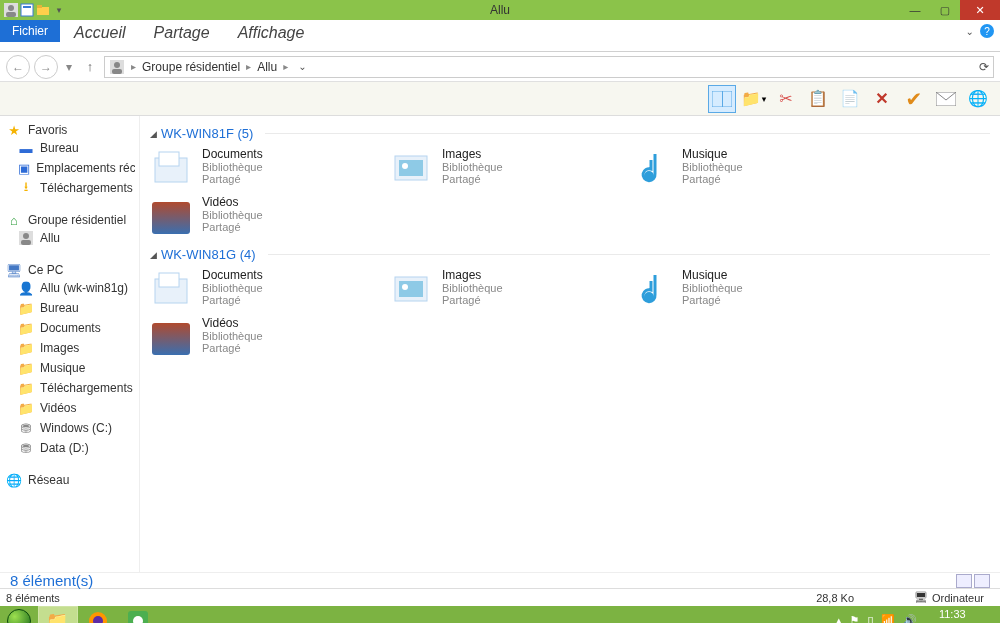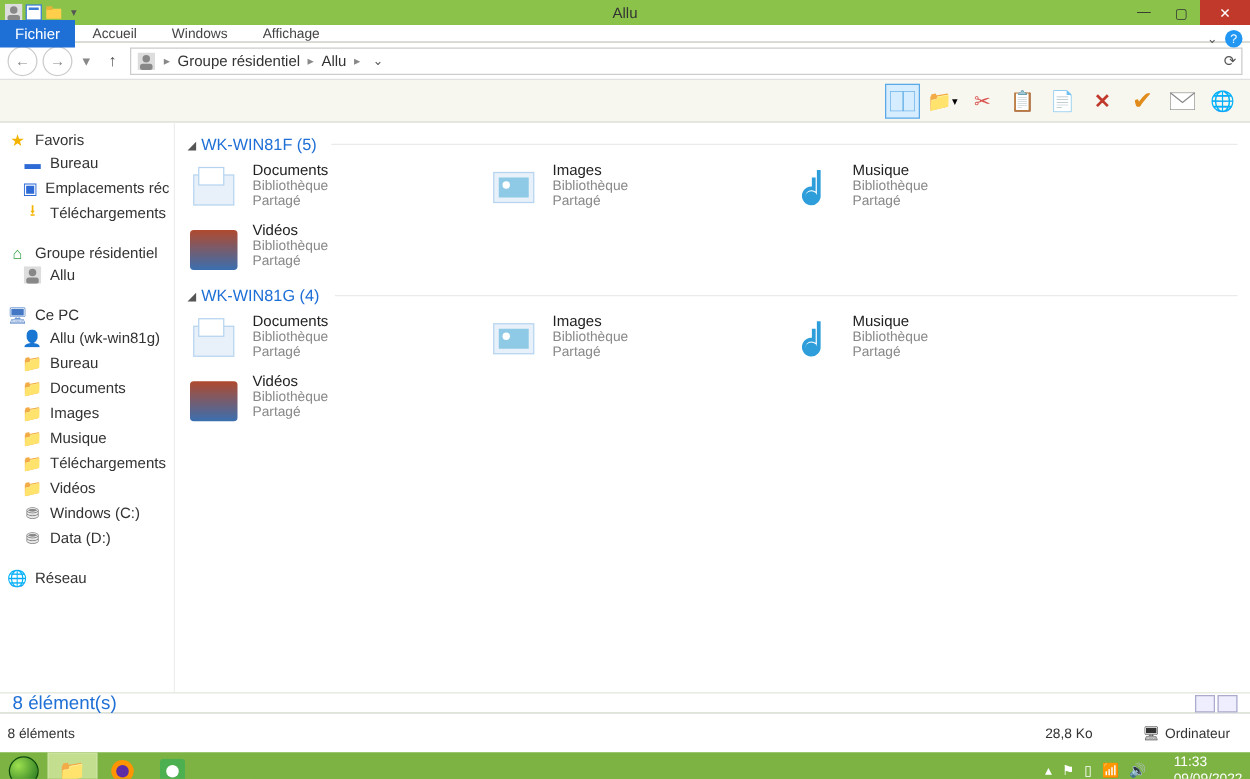--- a/index.html
+++ b/index.html
@@ -6,23 +6,23 @@
   html, body { width: 1000px; height: 623px; overflow: hidden; background: #7cb342; }
   
   .titlebar { height: 20px; background: #8bc34a; display: flex; align-items: center; position: relative; }
   .qa-icons { display: flex; gap: 2px; padding-left: 4px; }
   .qa-icons .qicon { width: 14px; height: 14px; display: flex; align-items: center; justify-content: center; }
   .title-text { position: absolute; left: 0; right: 0; text-align: center; font-size: 12px; color: #333; pointer-events: none; }
   .win-controls { margin-left: auto; display: flex; }
   .win-controls .wc { width: 30px; height: 20px; display:flex;align-items:center;justify-content:center;font-size:11px;color:#333;}
   .win-controls .close { background:#c0392b; color:#fff; width: 40px;}
   
-  .ribbon { height: 14px; background:#fff; display:flex; align-items:center; border-bottom:1px solid #d0d0d0; position:relative;}
+  .ribbon { height: 32px; background:#fff; display:flex; align-items:flex-start; border-bottom:1px solid #d0d0d0; position:relative;}
   .ribbon .file-tab { background:#1e6fd6; color:#fff; font-size:12px; padding:4px 12px; }
-  .ribbon .tab { font-size:11px; color:#444; padding:4px 14px; }
+  .ribbon .tab { font-size:16px; color:#444; padding:4px 14px;font-style:italic; }
   .ribbon .help-ctl { position:absolute; right:6px; top:4px; display:flex; gap:6px; align-items:center;}
   .help-ctl .chev { font-size:10px; color:#555;}
   .help-ctl .help { width:14px;height:14px;border-radius:50%;background:#2196f3;color:#fff;font-size:10px;display:flex;align-items:center;justify-content:center;}
   
   .navbar { height: 30px; background:#fff; display:flex; align-items:center; padding:0 6px; gap:4px; border-bottom:1px solid #e0e0e0;}
   .nav-btn { width:24px;height:24px;border:1px solid #ccc;border-radius:50%;display:flex;align-items:center;justify-content:center;color:#888;font-size:12px;}
   .nav-btn.small { border:none; width:14px; }
   .up-btn { width:20px;height:20px;display:flex;align-items:center;justify-content:center;color:#555;font-size:13px;}
   .addr { flex:1; height:22px; border:1px solid #ccc; display:flex; align-items:center; padding:0 4px; gap:6px; font-size:12px;color:#333;}
   .addr .bc-sep{color:#888;font-size:10px;}
@@ -62,21 +62,21 @@
   .thumb.img{color:#5aa9e6;}
   .thumb.mus{color:#2e9edb;}
   .thumb.vid{background:linear-gradient(#b04a2e,#3a6fb0);border-radius:3px;width:38px;height:32px;margin-top:4px;}
   .meta .name{font-size:12px;color:#222;}
   .meta .sub{font-size:11px;color:#888;}
   
   .inner-status{height:16px;background:#fff;border-top:1px solid #eee;font-size:15px;color:#1e6fd6;padding:0 10px;display:flex;align-items:center;justify-content:space-between;}
   .view-toggle{display:flex;gap:2px;}
   .vt{width:16px;height:14px;border:1px solid #aac;background:#eef;}
   
-  .outer-status{height:32px;background:#fff;border-top:1px solid #ddd;font-size:11px;color:#333;padding:0 6px;display:flex;align-items:center;}
+  .outer-status{height:18px;background:#fff;border-top:1px solid #ddd;font-size:11px;color:#333;padding:0 6px;display:flex;align-items:center;gap:20px;}
   .outer-status .sz{margin-left:auto;margin-right:40px;}
   .outer-status .comp{display:flex;align-items:center;gap:4px;margin-right:10px;}
   
   .taskbar{height:29px;background:#7cb342;display:flex;align-items:center;padding:0 0px;}
   .start{width:38px;height:29px;display:flex;align-items:center;justify-content:center;}
   .start-orb{width:24px;height:24px;border-radius:50%;background:radial-gradient(circle at 30% 30%, #9de04f, #186a1a);border:1px solid #0b4a0b;}
   .tb-item{width:40px;height:29px;display:flex;align-items:center;justify-content:center;font-size:18px;}
   .tb-item.active{background:#c4de8f;border:1px solid #fff3;}
   .tray{margin-left:auto;display:flex;align-items:center;gap:8px;color:#fff;font-size:11px;padding-right:6px;}
   .tray .clock{line-height:1.1;margin-left:14px;}
@@ -112,21 +112,21 @@
   <div class="win-controls">
     <div class="wc">―</div>
     <div class="wc">▢</div>
     <div class="wc close">✕</div>
   </div>
 </div>
 
 <div class="ribbon">
   <div class="file-tab">Fichier</div>
   <div class="tab">Accueil</div>
-  <div class="tab">Windows</div>
+  <div class="tab">Partage</div>
   <div class="tab">Affichage</div>
   <div class="help-ctl">
     <span class="chev">⌄</span>
     <span class="help">?</span>
   </div>
 </div>
 
 <div class="navbar">
   <div class="nav-btn">←</div>
   <div class="nav-btn">→</div>

